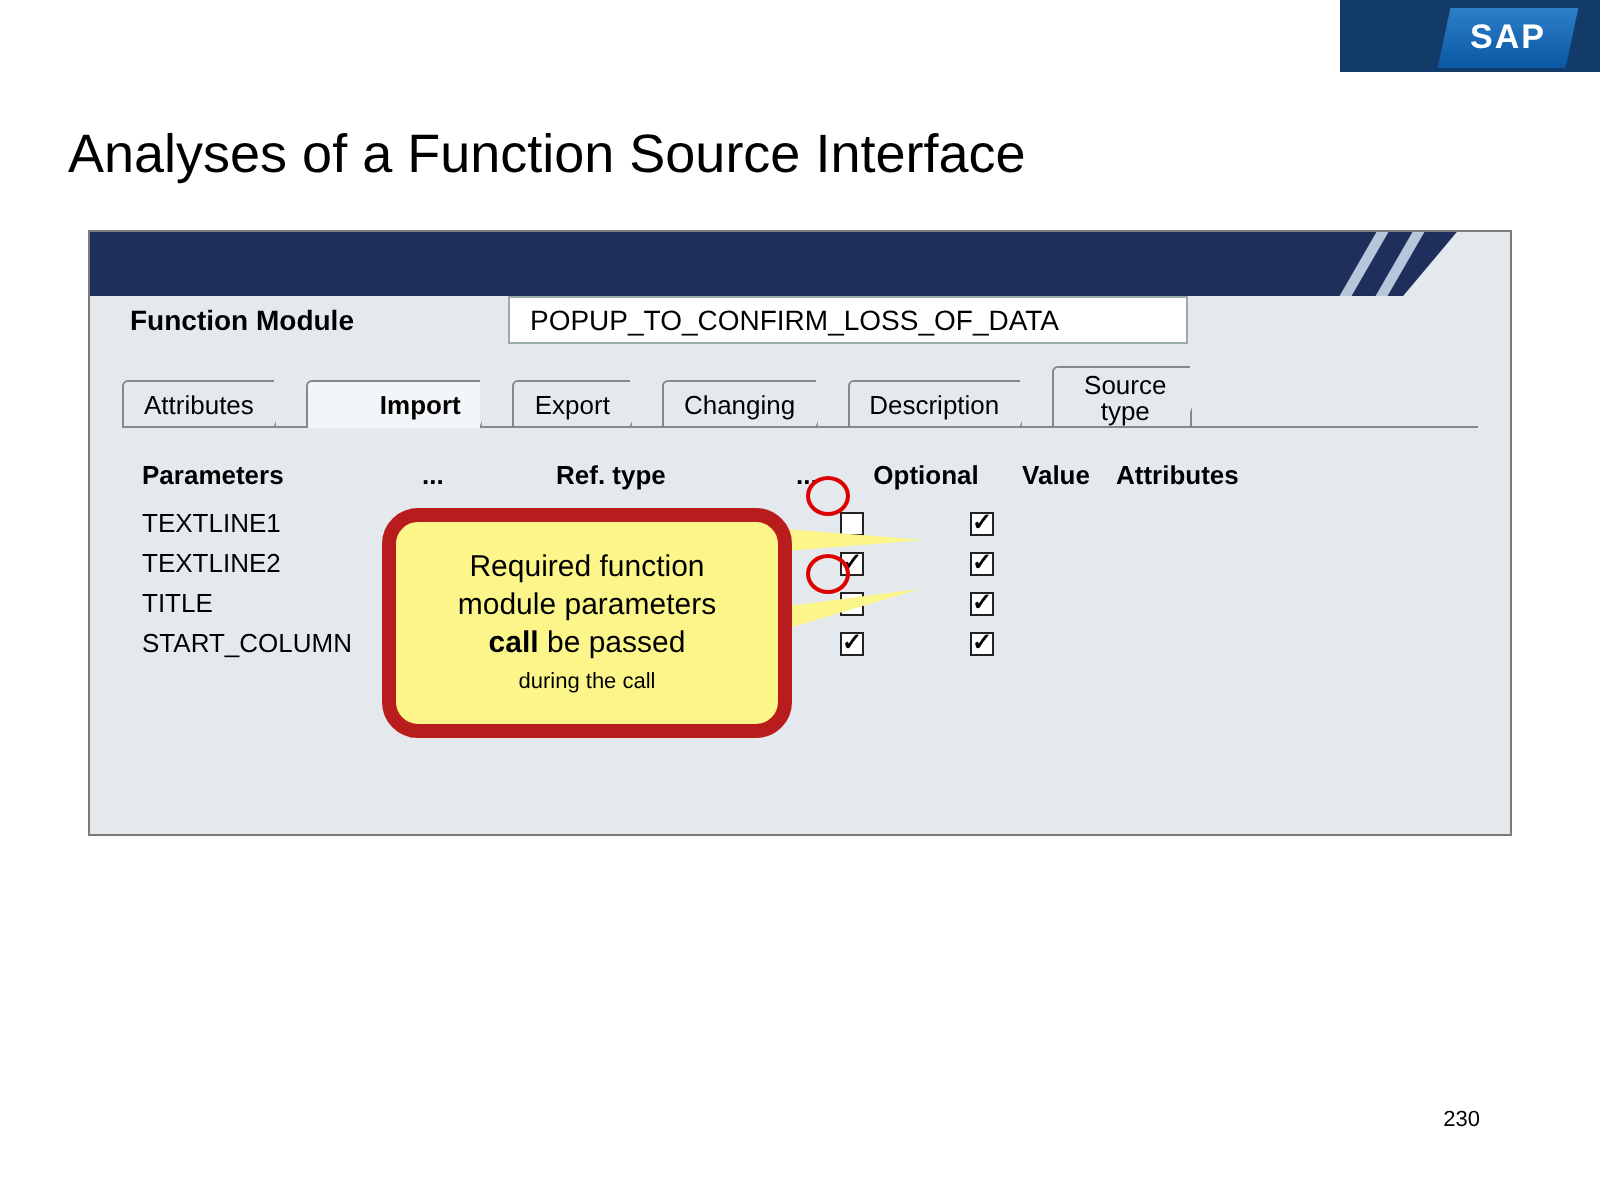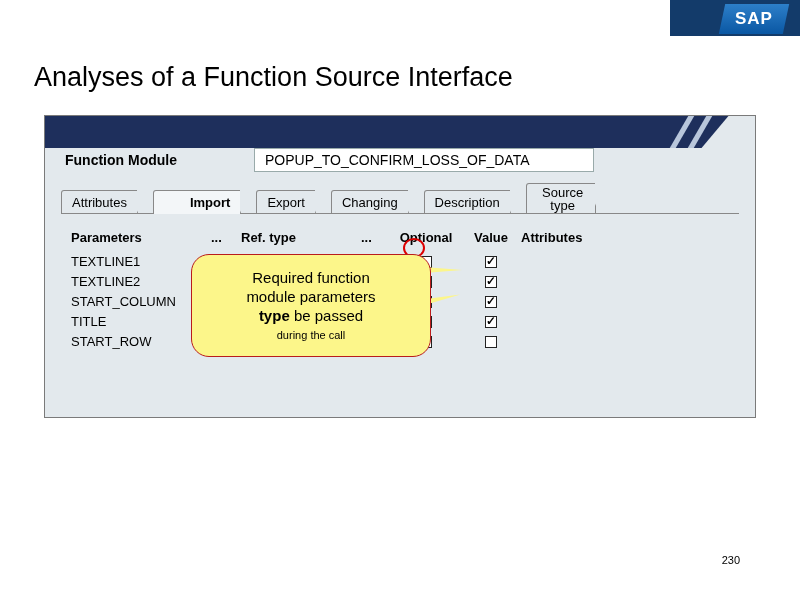--- a/index.html
+++ b/index.html
@@ -24,39 +24,39 @@
 
   .tabs { display: flex; padding: 0 16px; gap: 15px; align-items: flex-end; }
   .tab { background: #e3e9ed; border: 1px solid #888; border-bottom: none; padding: 4px 10px; font-size: 13px; position: relative; top: 1px; border-top-left-radius: 3px; }
   .tab::after { content: ""; position: absolute; right: -9px; top: -1px; width: 0; height: 0; border-left: 9px solid #e3e9ed; border-top: 0 solid transparent; border-bottom: 23px solid transparent; }
   .tab.active { background: #f3f6f8; font-weight: bold; z-index: 2; padding-left: 36px; }
   .tab.source { line-height: 1; padding: 2px 10px 2px 14px; text-align: center; width: 70px; }
 
   .tabbody { border-top: 1px solid #888; margin: 0 16px; padding: 16px 10px 10px 10px; position: relative; }
   .cols { display: flex; font-weight: bold; font-size: 13px; margin-bottom: 6px; }
   .cols .c-param { width: 140px; }
-  .cols .c-ref { width: 120px; }
+  .cols .c-ref { width: 120px; margin-left: 37px; }
   .cols .c-dots { width: 30px; }
   .cols .c-opt { width: 70px; text-align: center; }
   .cols .c-val { width: 60px; text-align: center; }
   .cols .c-desc { flex: 1; }
 
   .row { display: flex; font-size: 13px; height: 20px; align-items: center; }
   .row .c-param { width: 140px; }
   .row .c-ref { width: 120px; }
   .row .c-dots { width: 30px; }
   .row .c-opt { width: 70px; text-align: center; }
   .row .c-val { width: 60px; text-align: center; }
 
   .cb { display: inline-block; width: 12px; height: 12px; border: 1px solid #222; background: #fff; position: relative; vertical-align: middle; }
   .cb.checked::after { content: "✓"; position: absolute; left: 0; top: -3px; font-size: 12px; font-weight: bold; color: #000; }
 
   .ring { position: absolute; width: 22px; height: 20px; border: 2px solid #d00; border-radius: 50%; pointer-events: none; }
 
-  .callout { position: absolute; left: 130px; top: 40px; width: 240px; background: #fcf68a; border: 1px solid #b91c1c; border-radius: 18px; padding: 14px 12px 12px 12px; text-align: center; font-size: 15px; line-height: 1.25; }
+  .callout { position: absolute; left: 130px; top: 40px; width: 205px; background: #fcf68a; border: 7px solid #b91c1c; border-radius: 18px; padding: 14px 12px 12px 12px; text-align: center; font-size: 15px; line-height: 1.25; }
   .callout .small { font-size: 11px; }
   .callout-tail1 { position: absolute; left: 326px; top: 50px; width: 0; height: 0; border-left: 75px solid #fcf68a; border-top: 6px solid transparent; border-bottom: 6px solid transparent; }
   .callout-tail2 { position: absolute; left: 326px; top: 90px; width: 0; height: 0; border-left: 75px solid #fcf68a; border-top: 6px solid transparent; border-bottom: 6px solid transparent; transform: rotate(-12deg); transform-origin: left center; }
 
   .pagenum { position: absolute; right: 60px; bottom: 34px; font-size: 11px; text-align: center; }
 </style>
 </head>
 <body>
 
 <div class="topbar">
@@ -110,51 +110,50 @@
     </div>
     <div class="row">
       <span class="c-param">TEXTLINE2</span>
       <span class="c-dots"></span>
         <span class="c-ref"></span>
         <span class="c-dots"></span>
       <span class="c-opt"><span class="cb checked"></span></span>
       <span class="c-val"><span class="cb checked"></span></span>
     </div>
     <div class="row">
+      <span class="c-param">TITLE</span>
+      <span class="c-dots"></span>
+        <span class="c-ref"></span>
+        <span class="c-dots"></span>
+      <span class="c-opt"><span class="cb"></span></span>
+      <span class="c-val"><span class="cb checked"></span></span>
+    </div>
+    <div class="row">
       <span class="c-param">START_COLUMN</span>
       <span class="c-dots"></span>
         <span class="c-ref"></span>
         <span class="c-dots"></span>
       <span class="c-opt"><span class="cb checked"></span></span>
       <span class="c-val"><span class="cb checked"></span></span>
     </div>
     <div class="row">
-      <span class="c-param">TITLE</span>
-      <span class="c-dots"></span>
-        <span class="c-ref"></span>
-        <span class="c-dots"></span>
-      <span class="c-opt"><span class="cb"></span></span>
-      <span class="c-val"><span class="cb checked"></span></span>
-    </div>
-    <div class="row">
-      <span class="c-param">START_ROW</span>
       <span class="c-dots"></span>
         <span class="c-ref"></span>
         <span class="c-dots"></span>
       <span class="c-opt"><span class="cb checked"></span></span>
       <span class="c-val"><span class="cb"></span></span>
     </div>
 
     <div class="ring" style="left:342px; top:24px;"></div>
     <div class="ring" style="left:342px; top:63px;"></div>
 
     <div class="callout-tail1"></div>
     <div class="callout-tail2"></div>
     <div class="callout">
       <span>Required function</span><br>
       <span>module parameters</span><br>
-      <b>type</b><span> be passed</span><br>
+      <b>call</b><span> be passed</span><br>
       <span class="small">during the call</span>
     </div>
   </div>
 </div>
 
 <div class="pagenum">230</div>
 
 </body></html>

